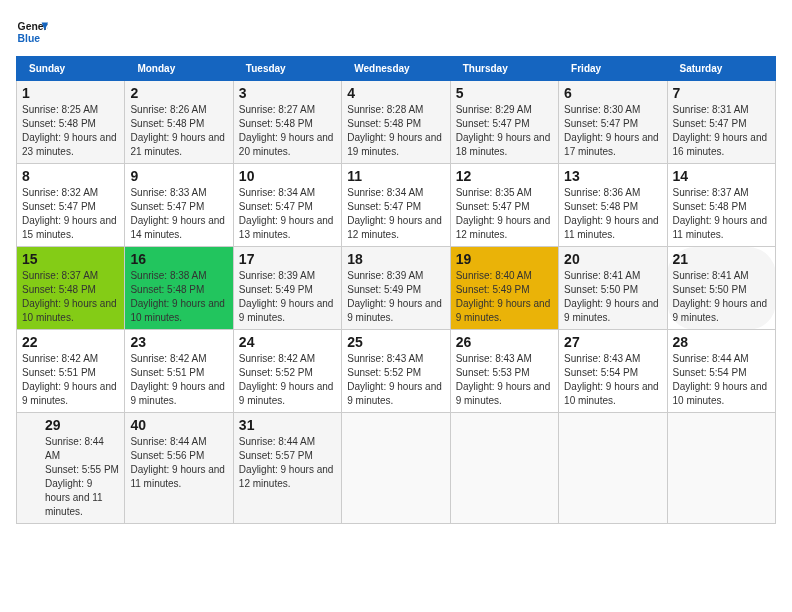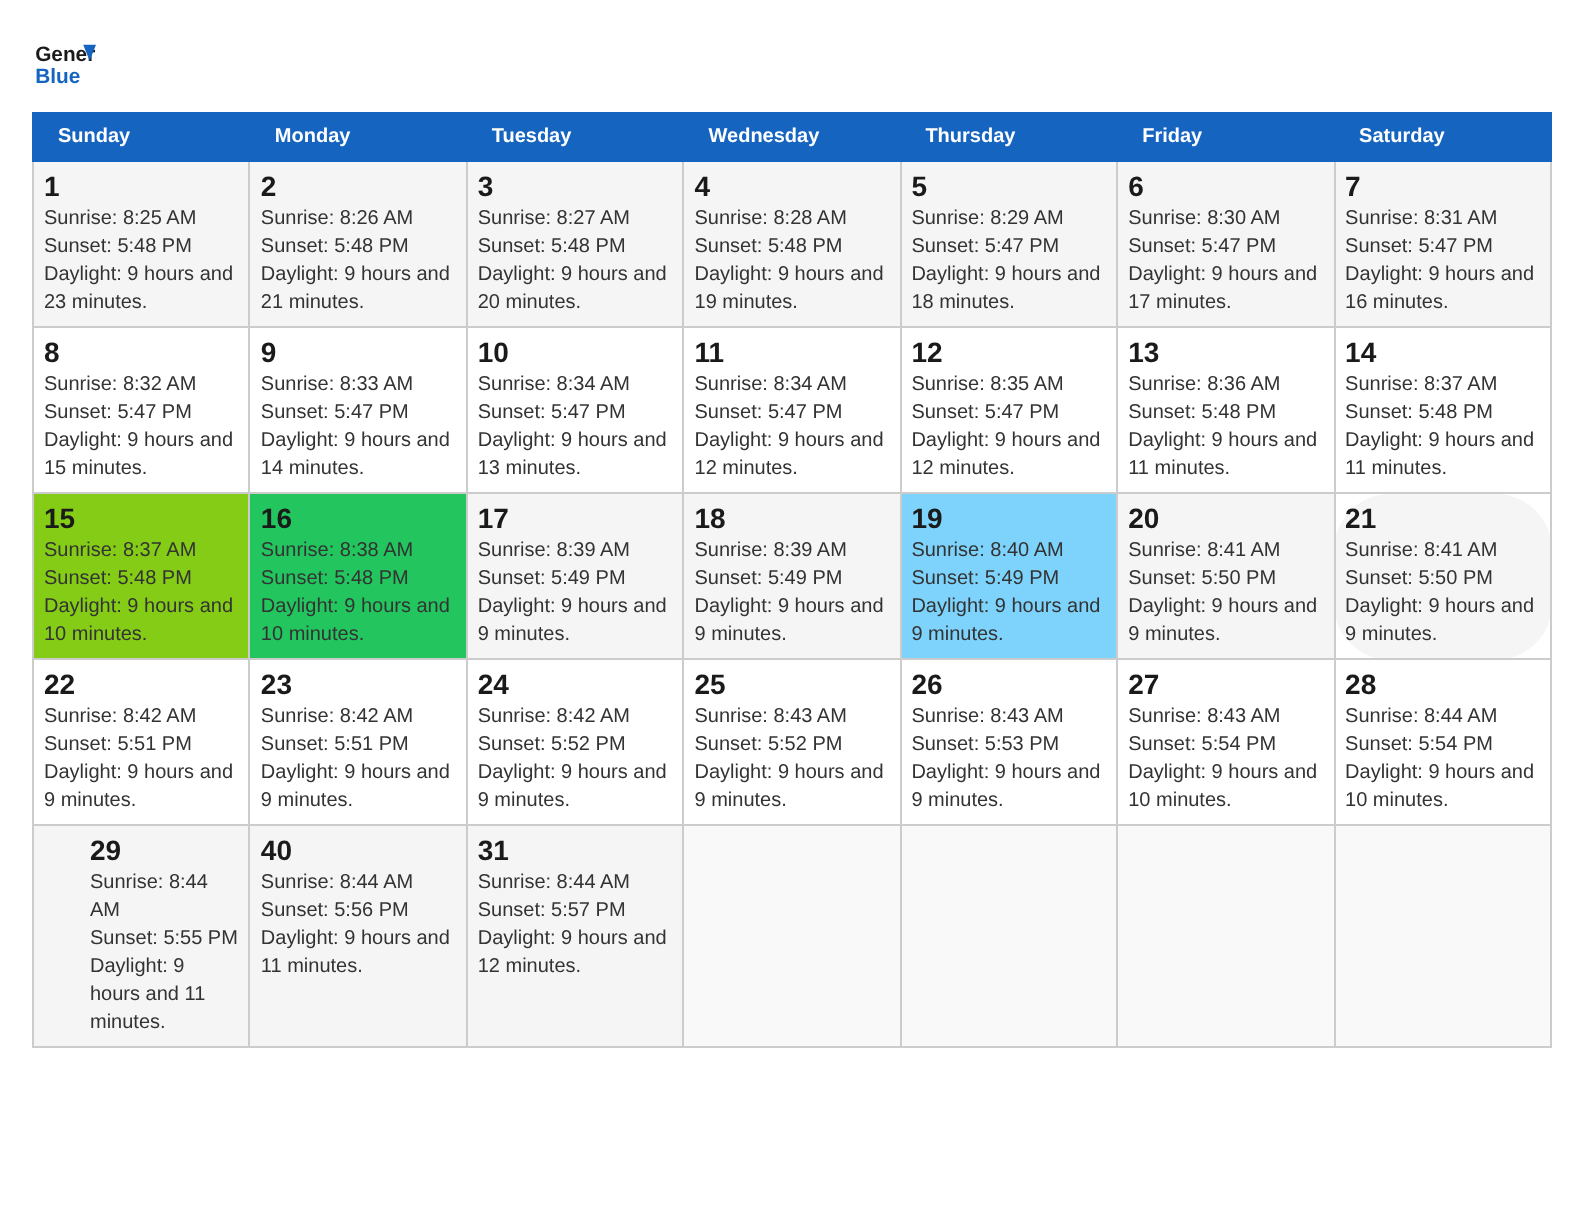--- a/index.html
+++ b/index.html
@@ -181,21 +181,21 @@
           <div class="day-info">Sunrise: 8:38 AM<br>Sunset: 5:48 PM<br>Daylight: 9 hours and 10 minutes.</div>
         </td>
         <td style="background: rgb(245, 245, 245);">
           <span class="day-number">17</span>
           <div class="day-info">Sunrise: 8:39 AM<br>Sunset: 5:49 PM<br>Daylight: 9 hours and 9 minutes.</div>
         </td>
         <td style="background: rgb(245, 245, 245);">
           <span class="day-number">18</span>
           <div class="day-info">Sunrise: 8:39 AM<br>Sunset: 5:49 PM<br>Daylight: 9 hours and 9 minutes.</div>
         </td>
-        <td style="background: #7dd3fc;">
+        <td style="background: #eab308;">
           <span class="day-number">19</span>
           <div class="day-info">Sunrise: 8:40 AM<br>Sunset: 5:49 PM<br>Daylight: 9 hours and 9 minutes.</div>
         </td>
         <td style="background: rgb(245, 245, 245);">
           <span class="day-number">20</span>
           <div class="day-info">Sunrise: 8:41 AM<br>Sunset: 5:50 PM<br>Daylight: 9 hours and 9 minutes.</div>
         </td>
         <td style="background: rgb(245, 245, 245); border-radius: 28px;">
           <span class="day-number">21</span>
           <div class="day-info">Sunrise: 8:41 AM<br>Sunset: 5:50 PM<br>Daylight: 9 hours and 9 minutes.</div>

